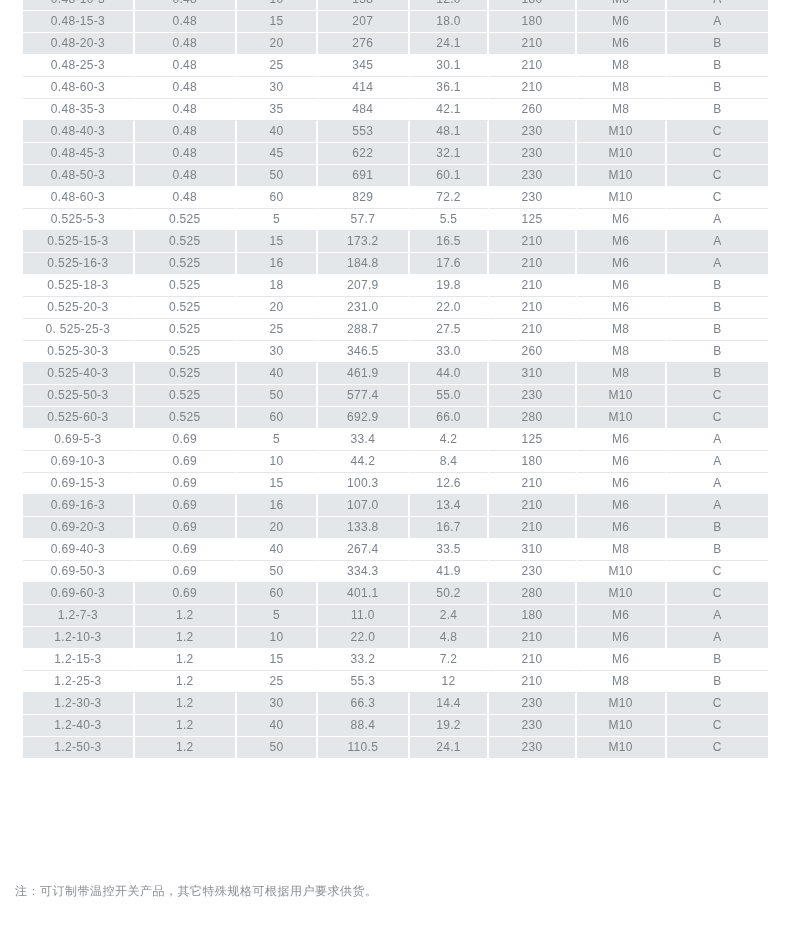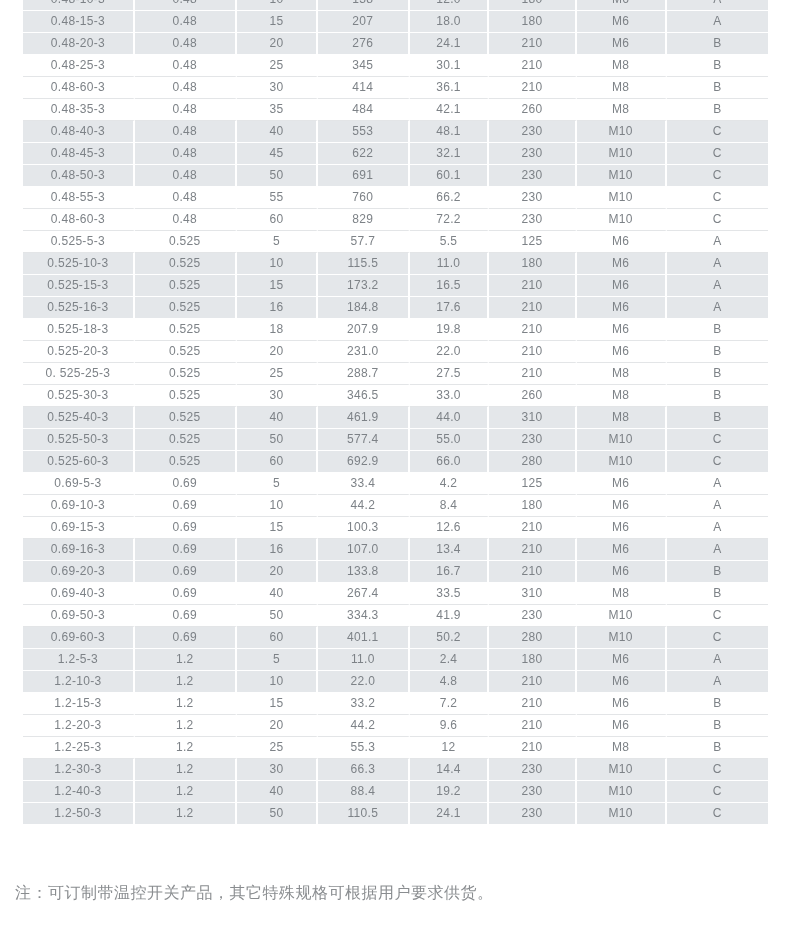--- a/index.html
+++ b/index.html
@@ -47,21 +47,21 @@
     border-right: none;
   }
   table.spec-table tr.shaded td {
     background: #e4e7ea;
     border-bottom: 1px solid #ffffff;
   }
   .note {
     position: absolute;
     left: 15px;
     top: 883px;
-    font-size: 16px;
+    font-size: 12px;
     color: #8a8d90;
     letter-spacing: 0.5px;
   }
 </style>
 </head>
 <body>
 
 <div class="page">
 
   <div class="table-wrap">
@@ -161,60 +161,40 @@
             <td>0.48-50-3</td>
             <td>0.48</td>
             <td>50</td>
             <td>691</td>
             <td>60.1</td>
             <td>230</td>
             <td>M10</td>
             <td>C</td>
           </tr>
           <tr class="">
-            <td>0.48-55-3</td>
-            <td>0.48</td>
-            <td>55</td>
-            <td>760</td>
-            <td>66.2</td>
-            <td>230</td>
-            <td>M10</td>
-            <td>C</td>
-          </tr>
-          <tr class="">
             <td>0.48-60-3</td>
             <td>0.48</td>
             <td>60</td>
             <td>829</td>
             <td>72.2</td>
             <td>230</td>
             <td>M10</td>
             <td>C</td>
           </tr>
           <tr class="">
             <td>0.525-5-3</td>
             <td>0.525</td>
             <td>5</td>
             <td>57.7</td>
             <td>5.5</td>
             <td>125</td>
             <td>M6</td>
             <td>A</td>
           </tr>
           <tr class="shaded">
-            <td>0.525-10-3</td>
-            <td>0.525</td>
-            <td>10</td>
-            <td>115.5</td>
-            <td>11.0</td>
-            <td>180</td>
-            <td>M6</td>
-            <td>A</td>
-          </tr>
-          <tr class="shaded">
             <td>0.525-15-3</td>
             <td>0.525</td>
             <td>15</td>
             <td>173.2</td>
             <td>16.5</td>
             <td>210</td>
             <td>M6</td>
             <td>A</td>
           </tr>
           <tr class="shaded">
@@ -371,21 +351,21 @@
             <td>0.69-60-3</td>
             <td>0.69</td>
             <td>60</td>
             <td>401.1</td>
             <td>50.2</td>
             <td>280</td>
             <td>M10</td>
             <td>C</td>
           </tr>
           <tr class="shaded">
-            <td>1.2-5-3</td>
+            <td>1.2-7-3</td>
             <td>1.2</td>
             <td>5</td>
             <td>11.0</td>
             <td>2.4</td>
             <td>180</td>
             <td>M6</td>
             <td>A</td>
           </tr>
           <tr class="shaded">
             <td>1.2-10-3</td>
@@ -396,30 +376,20 @@
             <td>210</td>
             <td>M6</td>
             <td>A</td>
           </tr>
           <tr class="">
             <td>1.2-15-3</td>
             <td>1.2</td>
             <td>15</td>
             <td>33.2</td>
             <td>7.2</td>
-            <td>210</td>
-            <td>M6</td>
-            <td>B</td>
-          </tr>
-          <tr class="">
-            <td>1.2-20-3</td>
-            <td>1.2</td>
-            <td>20</td>
-            <td>44.2</td>
-            <td>9.6</td>
             <td>210</td>
             <td>M6</td>
             <td>B</td>
           </tr>
           <tr class="">
             <td>1.2-25-3</td>
             <td>1.2</td>
             <td>25</td>
             <td>55.3</td>
             <td>12</td>

